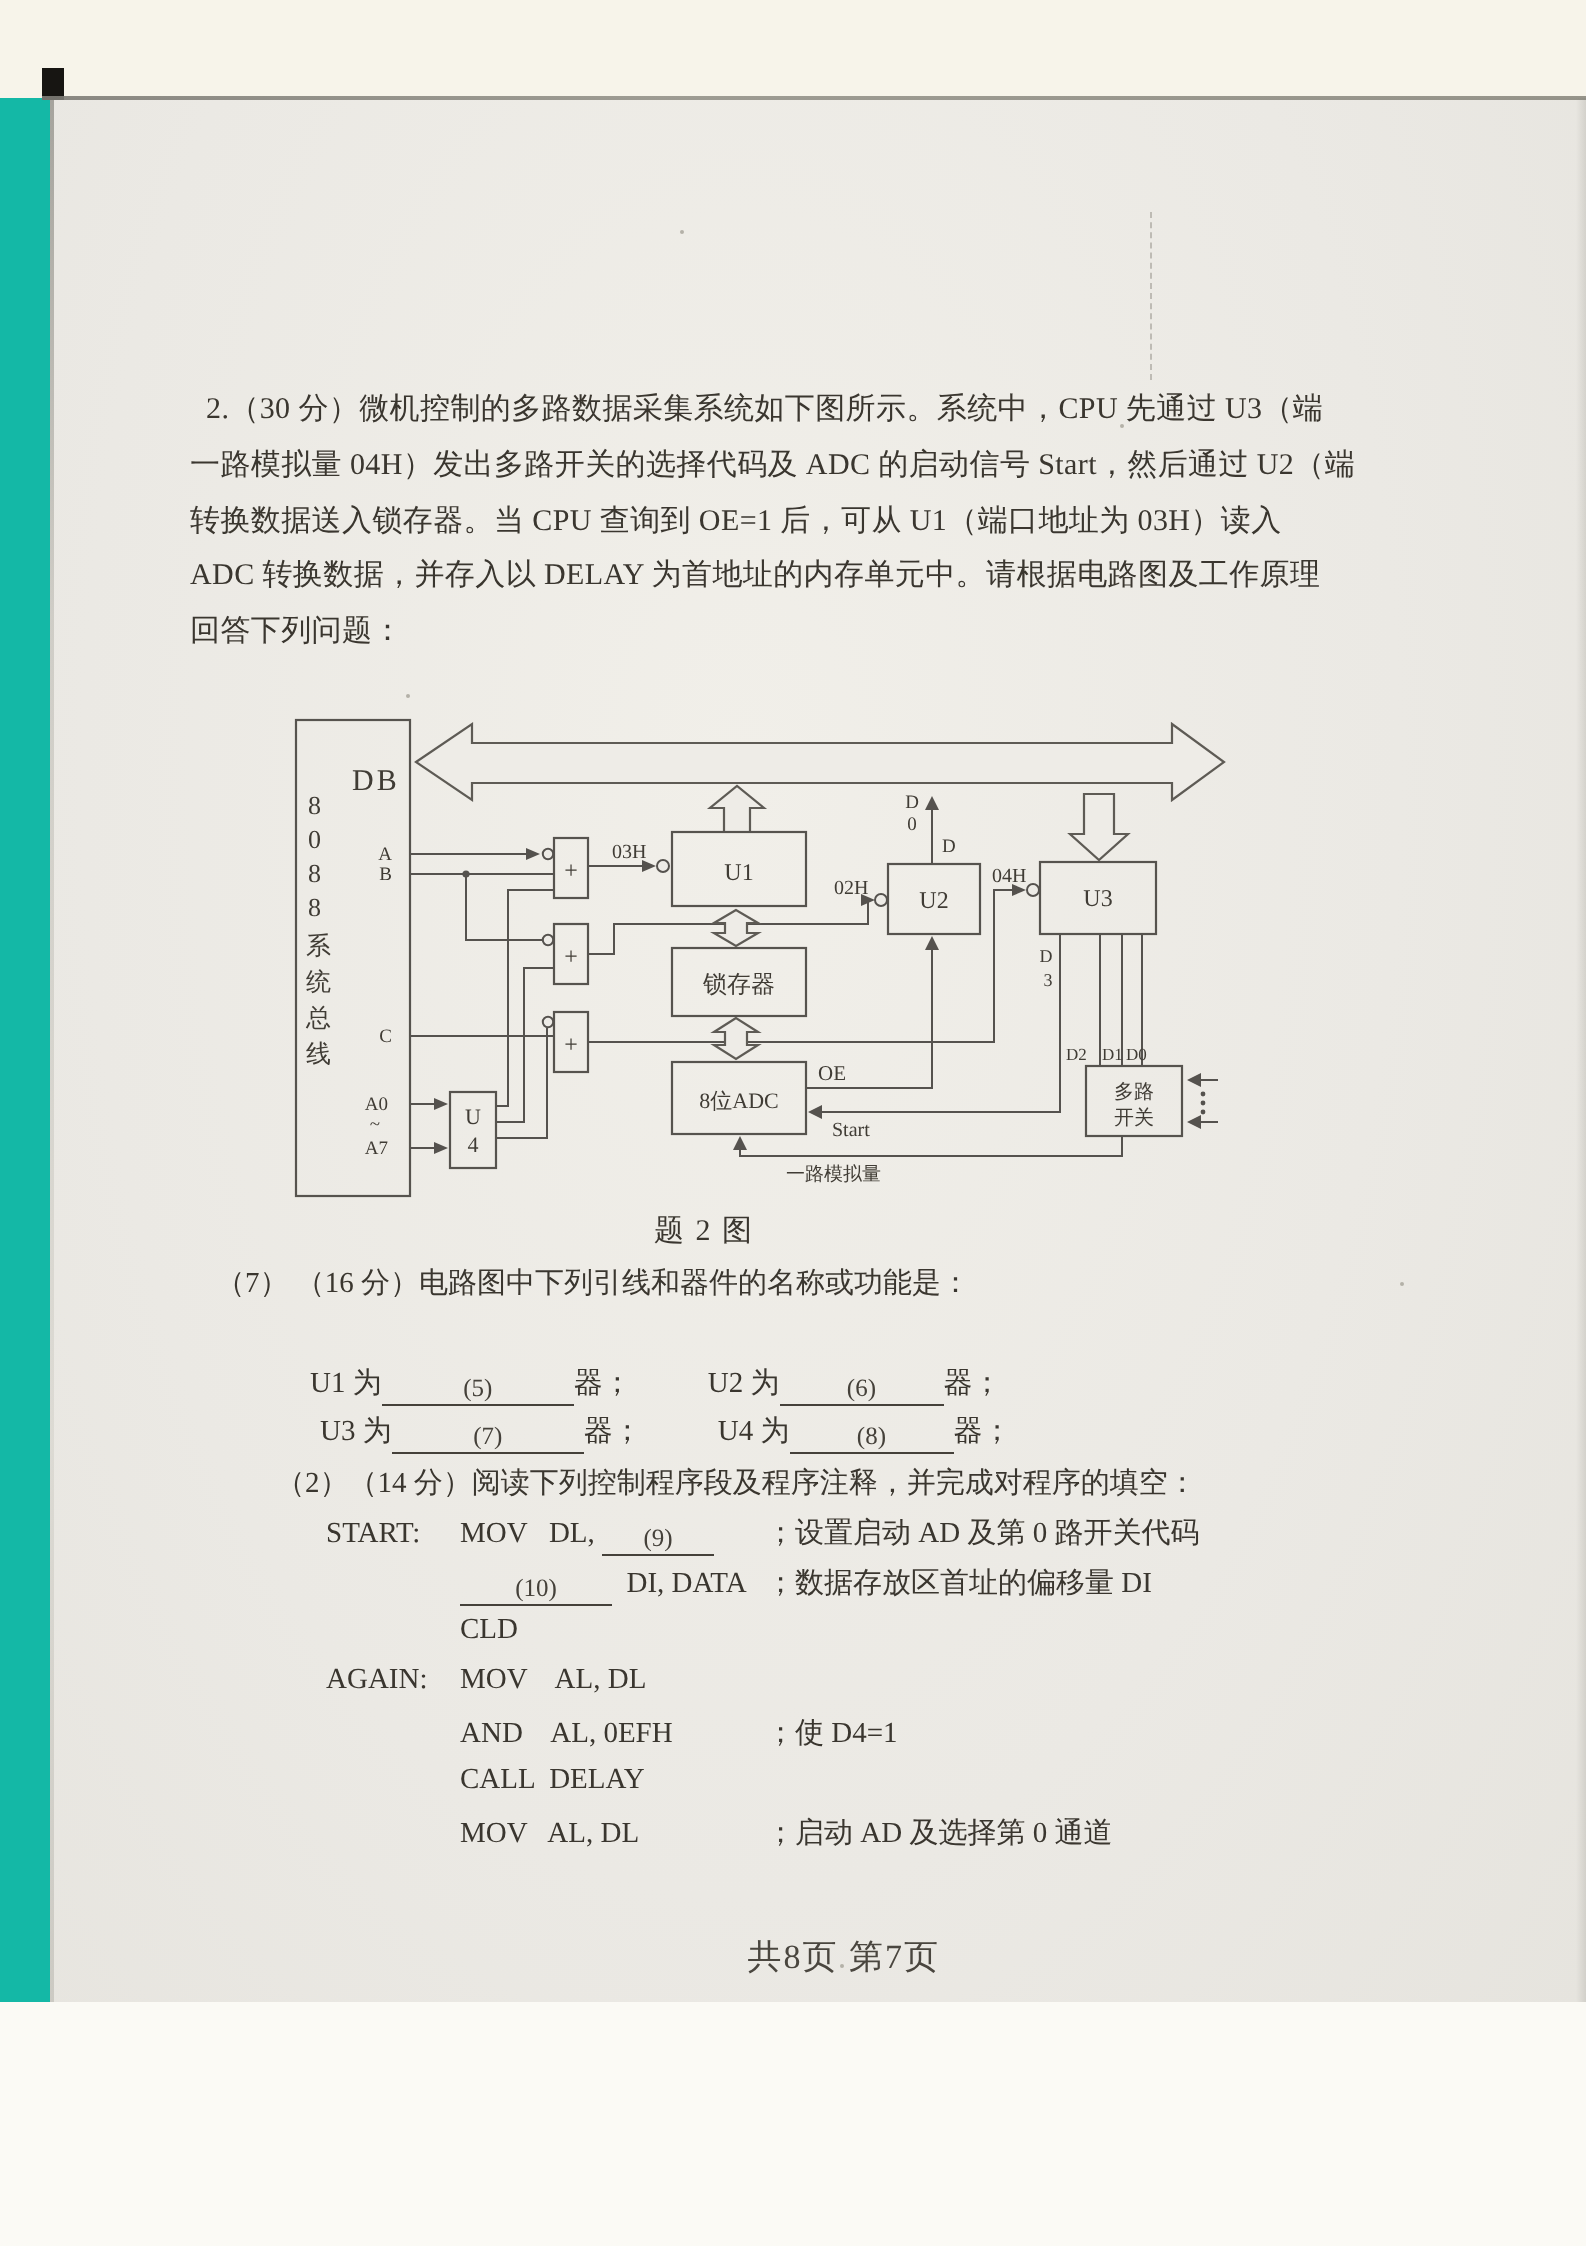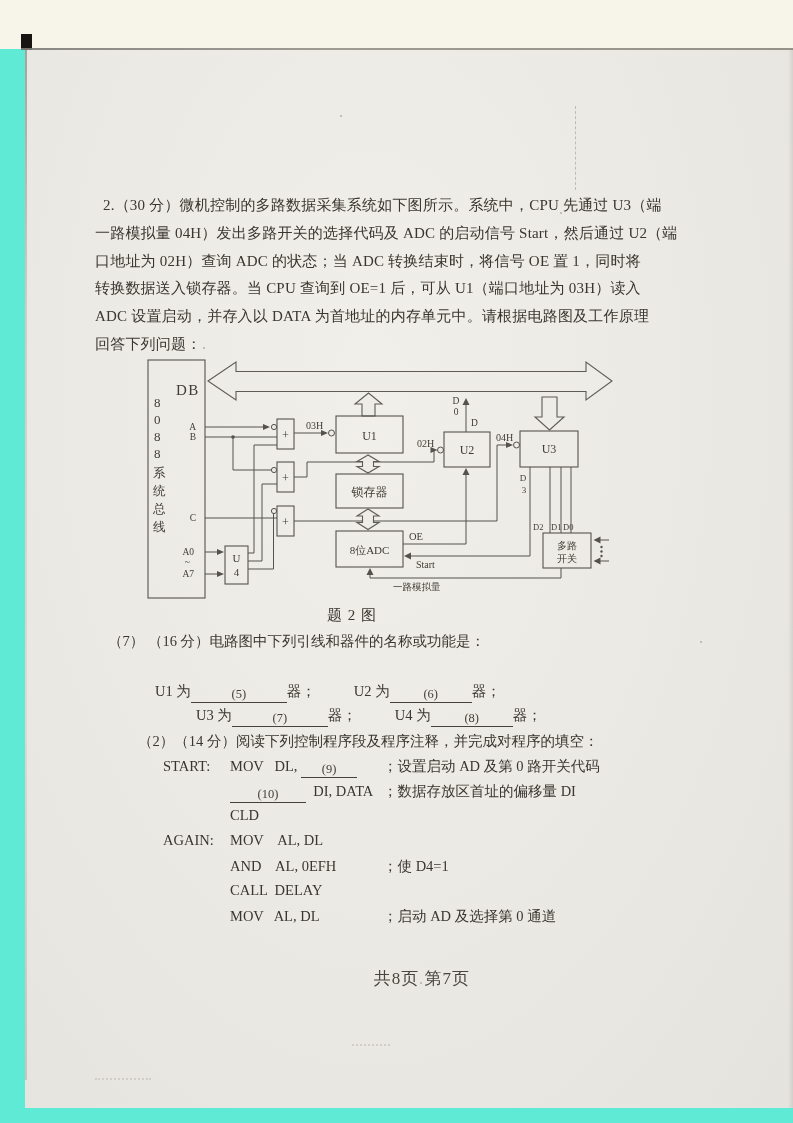--- a/index.html
+++ b/index.html
@@ -1,16 +1,16 @@
 <!DOCTYPE html>
 <html><head>
 <meta charset="utf-8">
 <style>
   html,body{margin:0;padding:0;background:#fbfaf5;}
-  .sheet{position:relative;width:793px;height:1123px;background:#5eead4;overflow:hidden;
+  .sheet{position:relative;width:793px;height:1001px;background:#14b8a6;overflow:hidden;
          font-family:"Liberation Serif","DejaVu Serif",serif;color:#3a362f;}
   .scan{position:absolute;left:25px;top:49px;width:768px;height:1059px;
         background:radial-gradient(ellipse at 45% 32%, #f1efe9 0%, #ebe9e4 55%, #e5e3dd 100%);}
   .top-strip{position:absolute;left:0;top:0;width:793px;height:49px;background:#f7f4ea;}
   .corner-mark{position:absolute;left:21px;top:34px;width:11px;height:16px;background:#171512;}
   .top-rule{position:absolute;left:21px;top:48px;width:772px;height:2px;
             background:linear-gradient(90deg,#7e7c76,#949289 40%,#8b897f);opacity:.9;}
   .left-rule{position:absolute;left:25px;top:50px;width:2px;height:1030px;
              background:linear-gradient(#8f8d86,#c6c4bd 25%,#d8d6cf 65%,#bdbbb4);opacity:.75;}
   .right-shade{position:absolute;right:0;top:49px;width:5px;height:1059px;
@@ -25,21 +25,21 @@
   .iline{white-space:nowrap;}
   .iline.first{padding-left:8px;}
 
   .caption{position:absolute;left:297px;top:606px;width:110px;text-align:center;
            font-size:15px;letter-spacing:1px;}
 
   .q1head{position:absolute;left:108px;top:632px;font-size:14.5px;white-space:nowrap;}
   .qline{position:absolute;font-size:14.5px;white-space:nowrap;}
   .q1abc{left:130px;top:657px;}
   .q1u12{left:155px;top:682px;}
-  .q1u34{left:160px;top:706px;margin-left:36px;}
+  .q1u34{left:160px;top:706px;}
   .q2head{position:absolute;left:138px;top:732px;font-size:14.5px;white-space:nowrap;}
 
   .blank{display:inline-block;border-bottom:1.2px solid #45413a;text-align:center;
          font-size:12.5px;line-height:14px;height:15px;vertical-align:-2px;color:#45413a;}
   .w42{width:42px}.w46{width:46px}.w96{width:96px}.w82{width:82px}.w56{width:56px}.w76{width:76px}
   .colgap{margin-left:38px;}
 
   .program{position:absolute;left:163px;top:757px;width:580px;font-size:14.5px;}
   .prow{display:flex;height:25px;align-items:baseline;}
   .pl{width:67px;white-space:pre;}
@@ -72,23 +72,22 @@
   <div class="speck" style="left:560px;top:212px"></div>
   <div class="speck" style="left:203px;top:347px"></div>
   <div class="speck" style="left:700px;top:641px"></div>
   <div class="speck" style="left:420px;top:982px"></div>
   <div class="smudge" style="left:352px;top:1044px;width:38px"></div>
   <div class="smudge" style="left:95px;top:1078px;width:56px"></div>
 
   <div class="intro">
     <div class="iline first">2.（30 分）微机控制的多路数据采集系统如下图所示。系统中，CPU 先通过 U3（端</div>
     <div class="iline">一路模拟量 04H）发出多路开关的选择代码及 ADC 的启动信号 Start，然后通过 U2（端</div>
-    <div class="iline">口地址为 02H）查询 ADC 的状态；当 ADC 转换结束时，将信号 OE 置 1，同时将</div>
     <div class="iline">转换数据送入锁存器。当 CPU 查询到 OE=1 后，可从 U1（端口地址为 03H）读入</div>
-    <div class="iline">ADC 设置启动，并存入以 DATA 为首地址的内存单元中。请根据电路图及工作原理</div>
+    <div class="iline">ADC 转换数据，并存入以 DELAY 为首地址的内存单元中。请根据电路图及工作原理</div>
     <div class="iline">回答下列问题：</div>
   </div>
 
   <svg class="circuit" viewBox="0 0 793 1123">
 
     <polygon class="hollow" points="208,381 236,362 236,371.5 586,371.5 586,362 612,381 586,400 586,391.5 236,391.5 236,400"></polygon>
 
     <g>
       <path class="wire" d="M205,427 L263,427"></path>
       <path class="wire" d="M205,437 L277,437"></path>

